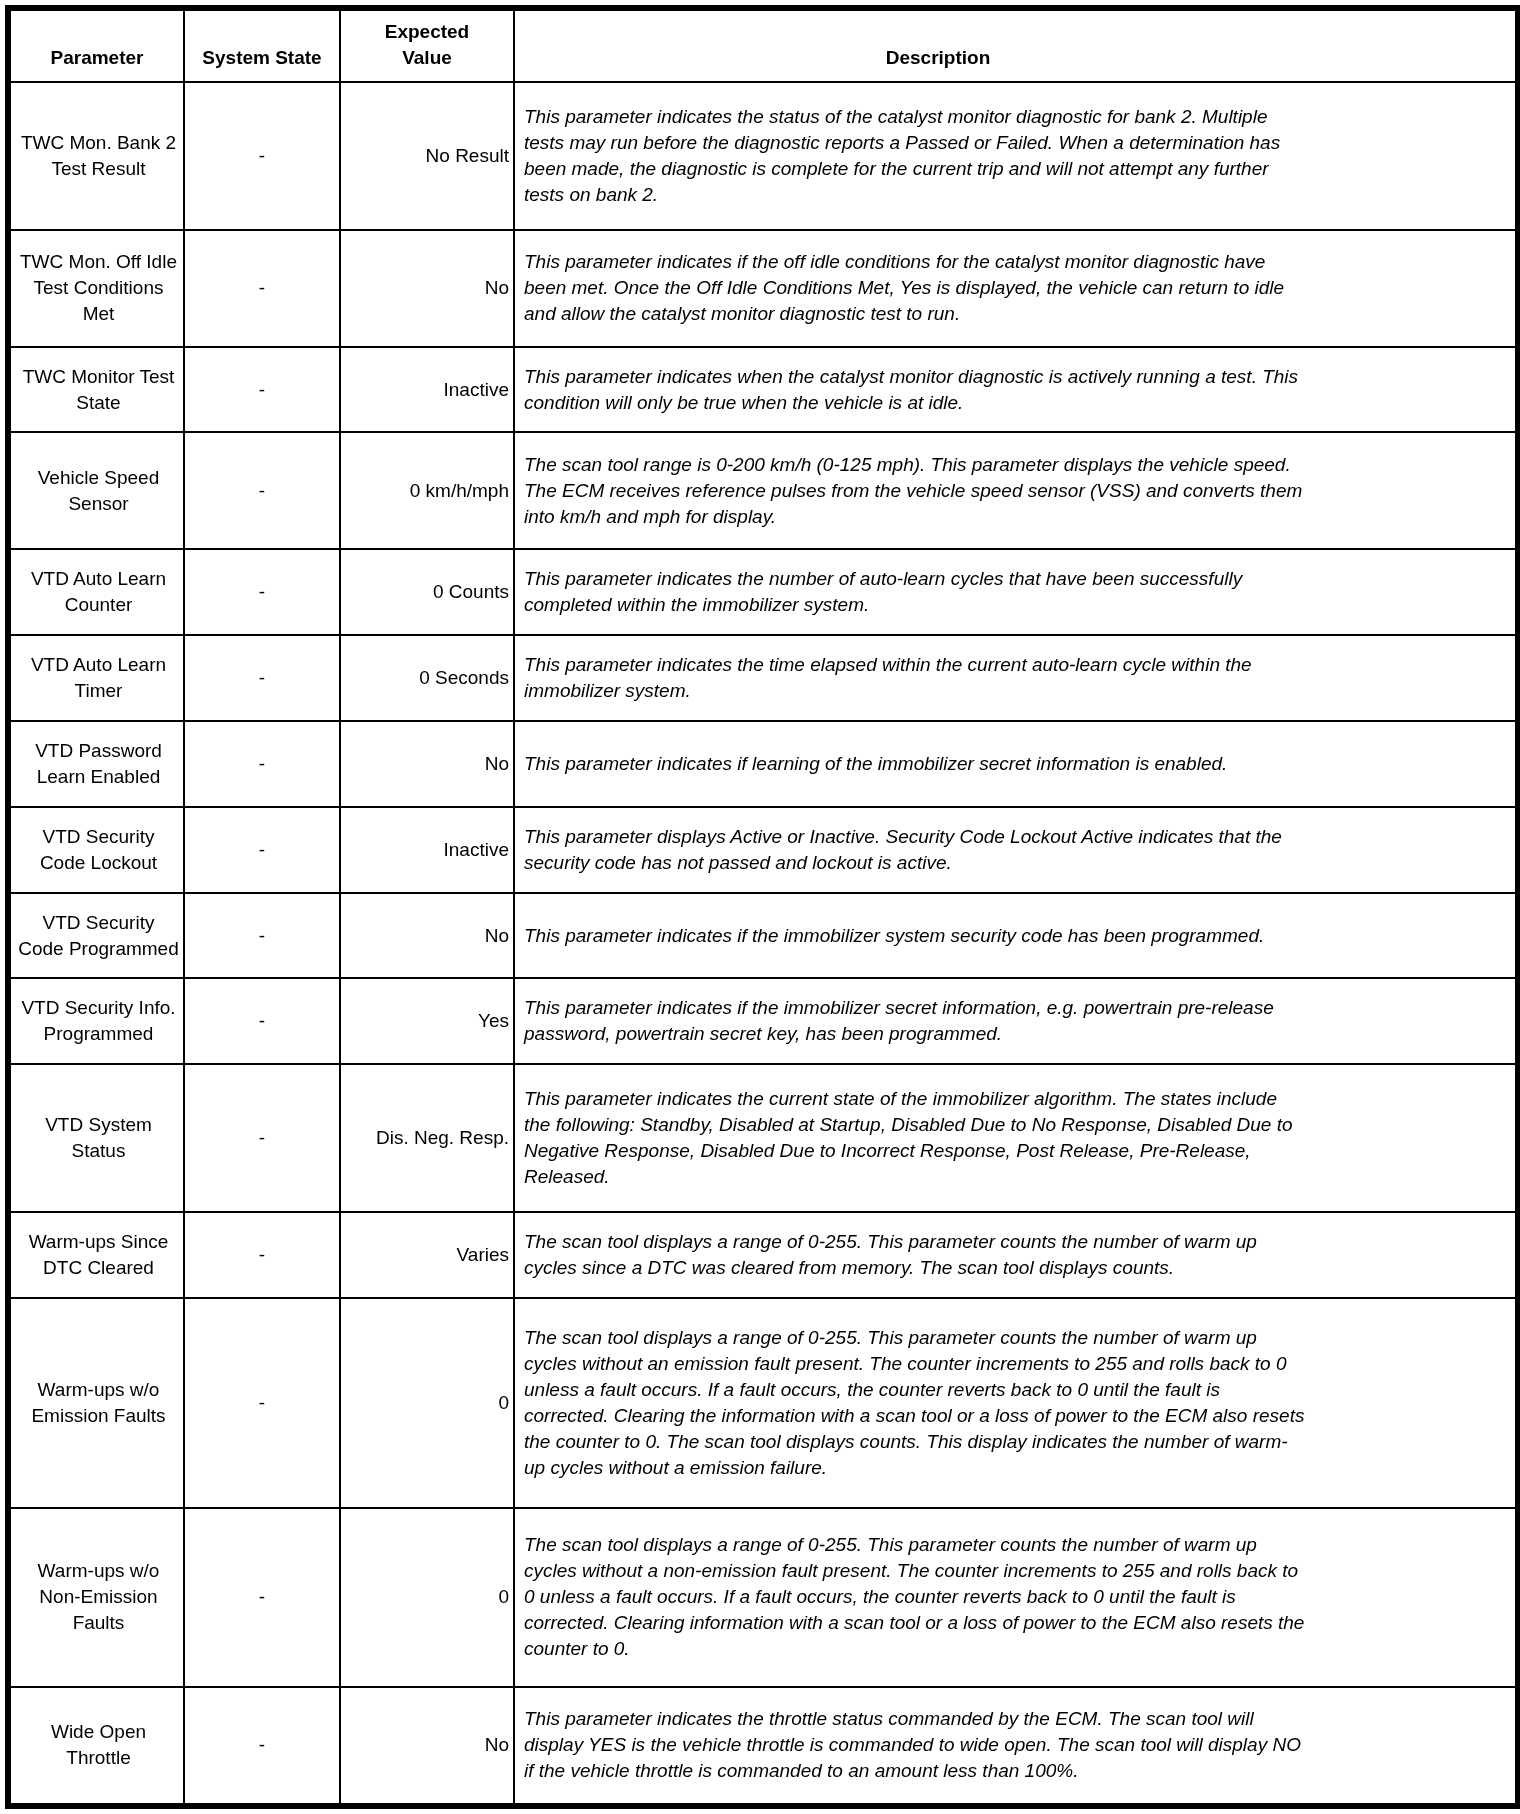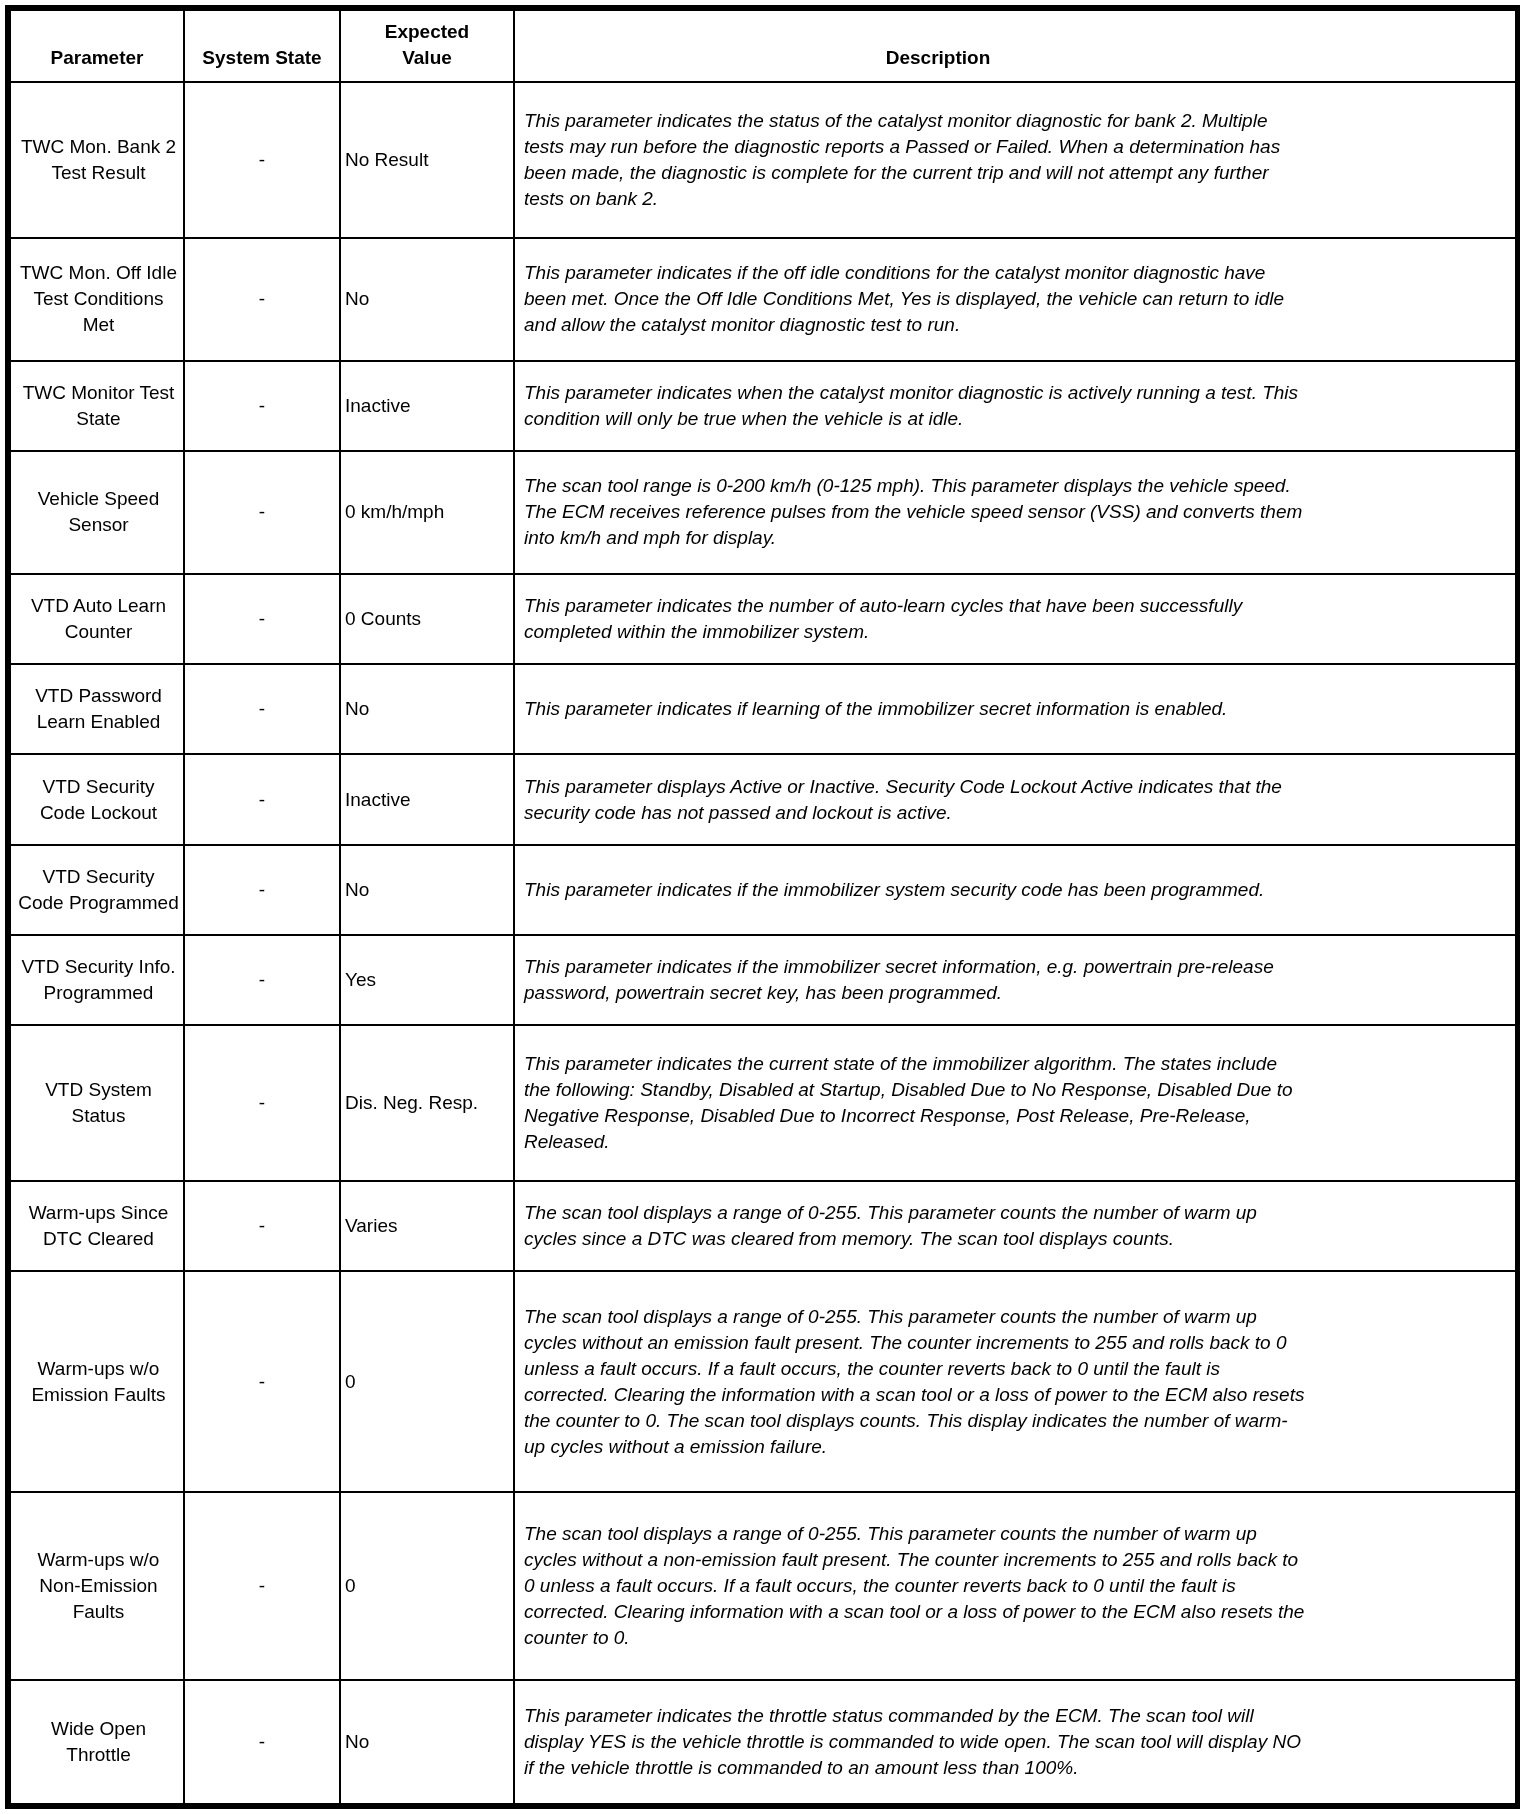--- a/index.html
+++ b/index.html
@@ -44,21 +44,21 @@
     padding: 9px 10px;
   }
   td.col-param {
     text-align: center;
     padding: 9px 4px 9px 7px;
   }
   td.col-state {
     text-align: center;
   }
   td.col-expected {
-    text-align: left;
+    text-align: right;
     padding-left: 4px;
     padding-right: 4px;
   }
   td.col-desc {
     text-align: left;
     padding-left: 9px;
     padding-right: 210px;
     font-style: italic;
   }
 </style>
@@ -107,20 +107,26 @@
           <td class="col-expected">0 km/h/mph</td>
           <td class="col-desc">The scan tool range is 0-200 km/h (0-125 mph). This parameter displays the vehicle speed. The ECM receives reference pulses from the vehicle speed sensor (VSS) and converts them into km/h and mph for display.</td>
         </tr>
         <tr>
           <td class="col-param">VTD Auto Learn Counter</td>
           <td class="col-state">-</td>
           <td class="col-expected">0 Counts</td>
           <td class="col-desc">This parameter indicates the number of auto-learn cycles that have been successfully completed within the immobilizer system.</td>
         </tr>
         <tr>
+          <td class="col-param">VTD Auto Learn Timer</td>
+          <td class="col-state">-</td>
+          <td class="col-expected">0 Seconds</td>
+          <td class="col-desc">This parameter indicates the time elapsed within the current auto-learn cycle within the immobilizer system.</td>
+        </tr>
+        <tr>
           <td class="col-param">VTD Password Learn Enabled</td>
           <td class="col-state">-</td>
           <td class="col-expected">No</td>
           <td class="col-desc">This parameter indicates if learning of the immobilizer secret information is enabled.</td>
         </tr>
         <tr>
           <td class="col-param">VTD Security Code Lockout</td>
           <td class="col-state">-</td>
           <td class="col-expected">Inactive</td>
           <td class="col-desc">This parameter displays Active or Inactive. Security Code Lockout Active indicates that the security code has not passed and lockout is active.</td>

